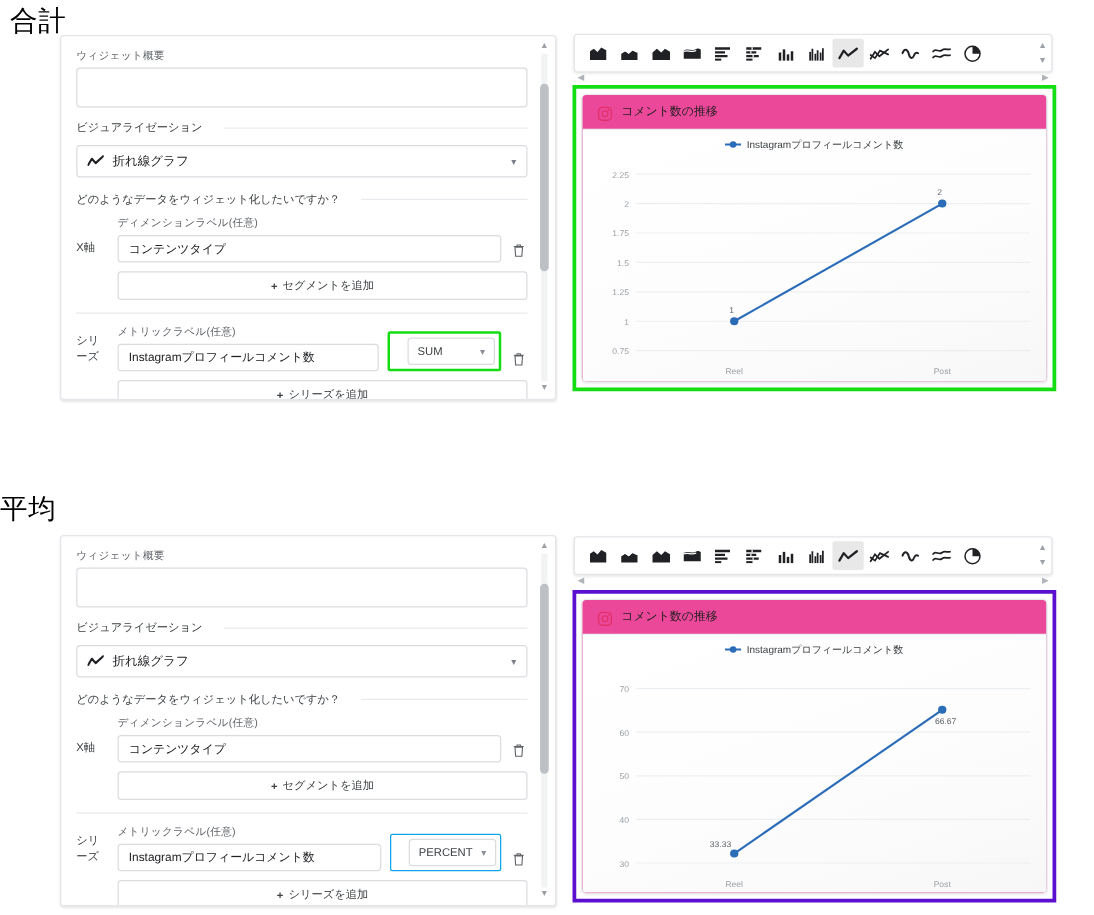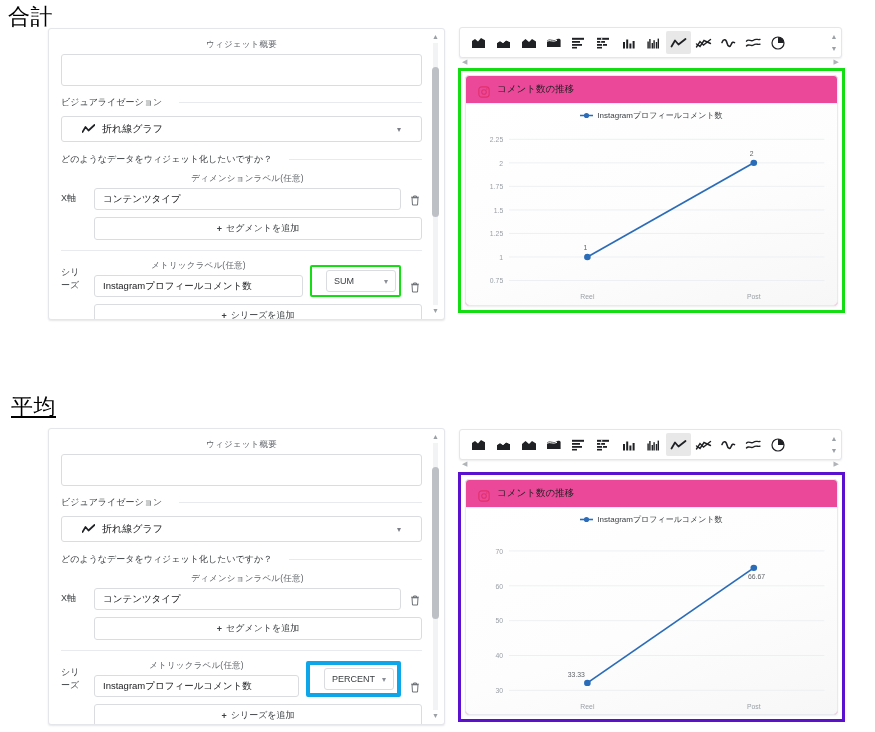--- a/index.html
+++ b/index.html
@@ -12,69 +12,69 @@
     position:relative;
   }
   .section-title{
     position:absolute;
     font-size:22px;
     font-weight:400;
     color:#000;
     letter-spacing:.5px;
   }
   #title-total{left:8px;top:2px;}
-  #title-average{left:11px;top:392px;text-decoration:underline;}
+  #title-average{left:0;top:392px;}
 
   
   .form-card{
     position:absolute;
     background:#fff;
     border:1px solid #e4e6ea;
     border-radius:3px;
     box-shadow:0 1px 2px rgba(0,0,0,.10);
     overflow:hidden;
   }
   .form-scrollwrap{
     position:absolute;
     left:0;right:0;top:0;bottom:0;
     padding:10px 22px 0 12px;
     box-sizing:border-box;
   }
   .fld-label{
-    font-size:8.5px;color:#5f6368;margin-bottom:3px;letter-spacing:.2px;text-align:center;
+    font-size:8.5px;color:#5f6368;margin-bottom:3px;letter-spacing:.2px;
   }
   .textarea-box{
     border:1px solid #dadce0;border-radius:3px;height:30px;background:#fff;
     margin-bottom:10px;
   }
   .sec-head{
     display:flex;align-items:center;gap:17px;
     font-size:9px;color:#3c4043;margin-bottom:7px;white-space:nowrap;
   }
   .sec-head .rule{flex:1;height:1px;background:#e8eaed;}
   .select-row{
     border:1px solid #dadce0;border-radius:3px;height:24px;
-    display:flex;align-items:center;padding:0 20px;gap:7px;
+    display:flex;align-items:center;padding:0 8px;gap:7px;
     font-size:10px;color:#202124;margin-bottom:11px;background:#fff;
   }
   .select-row .caret{margin-left:auto;color:#7a7f87;font-size:8px;}
   .linechart-glyph{display:inline-block;width:13px;height:10px;}
 
   .datarow{display:flex;align-items:flex-end;gap:7px;margin-bottom:7px;}
   .datarow .axis-lab{
     font-size:9px;color:#3c4043;width:26px;padding-bottom:5px;flex:none;
   }
   .input-box{
     flex:1;border:1px solid #dadce0;border-radius:3px;height:22px;
     display:flex;align-items:center;padding:0 8px;font-size:9.5px;
     color:#202124;background:#fff;box-sizing:border-box;
   }
   .agg-wrap{flex:none;padding:3px;border-radius:2px;}
   .agg-wrap.green{border:2px solid #14dd14;}
-  .agg-wrap.purple{border:4px solid #0ea5e9;}
+  .agg-wrap.purple{border:1px solid #0ea5e9;}
   .agg-box{
     width:70px;height:22px;border:1px solid #dadce0;border-radius:3px;
     display:flex;align-items:center;padding:0 7px;background:#fff;
     font-size:9px;color:#3c4043;box-sizing:border-box;margin-left:11px;
   }
   .agg-box .caret{margin-left:auto;color:#8a8f97;font-size:8px;}
   .trash{
     width:14px;flex:none;padding-bottom:4px;color:#5f6368;
     display:flex;justify-content:center;
   }

